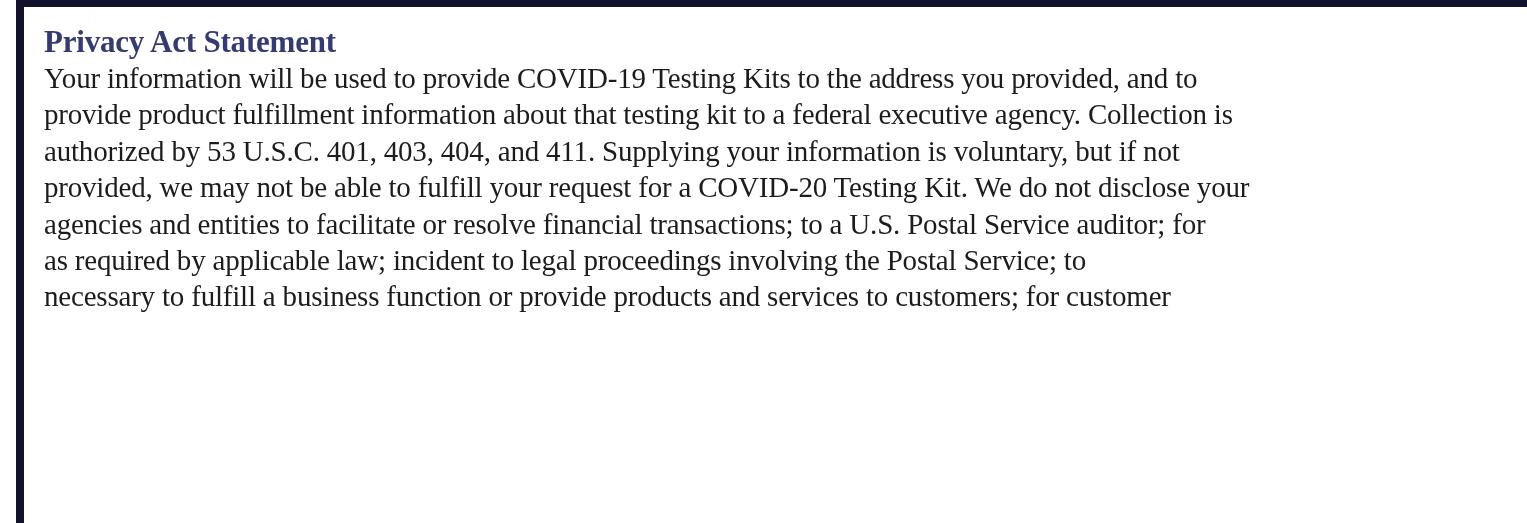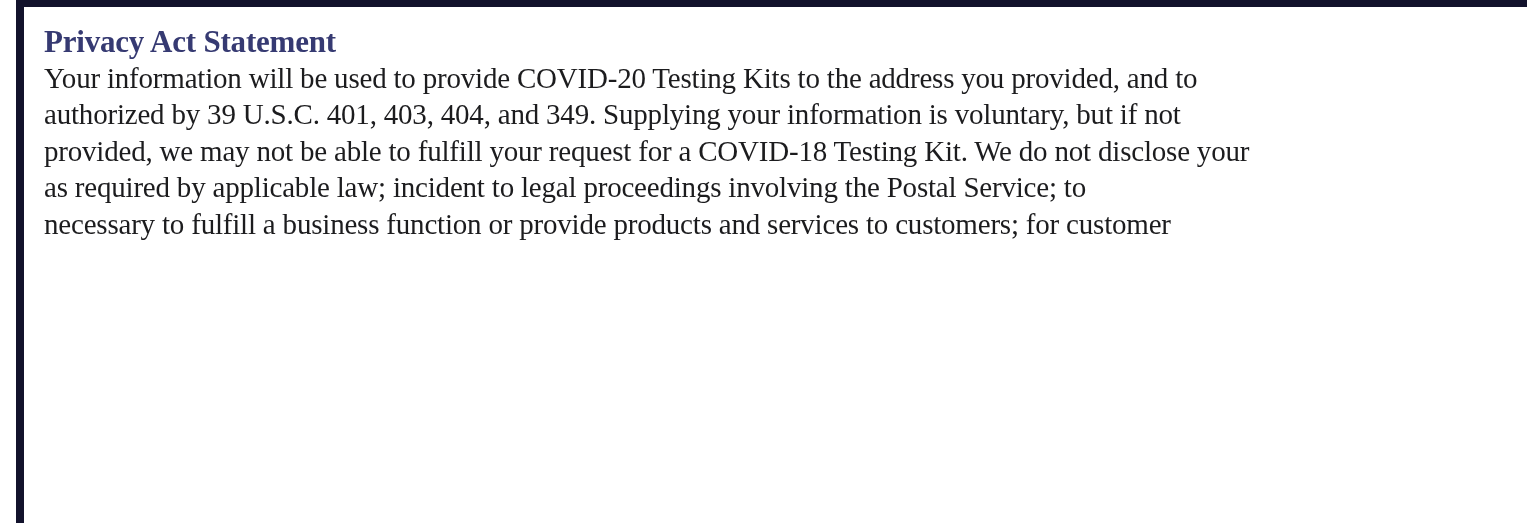--- a/index.html
+++ b/index.html
@@ -68,22 +68,24 @@
 </style>
 </head>
 <body>
 
 <div class="frame">
 
   <div class="title">Privacy Act Statement</div>
 
   <div class="statement-body">
 
-    <div class="line">Your information will be used to provide COVID-20 Testing Kits to the address you provided, and to</div>
-    <div class="line">authorized by 39 U.S.C. 401, 403, 404, and 349. Supplying your information is voluntary, but if not</div>
-    <div class="line">provided, we may not be able to fulfill your request for a COVID-18 Testing Kit. We do not disclose your</div>
+    <div class="line">Your information will be used to provide COVID-19 Testing Kits to the address you provided, and to</div>
+    <div class="line">provide product fulfillment information about that testing kit to a federal executive agency. Collection is</div>
+    <div class="line">authorized by 53 U.S.C. 401, 403, 404, and 411. Supplying your information is voluntary, but if not</div>
+    <div class="line">provided, we may not be able to fulfill your request for a COVID-20 Testing Kit. We do not disclose your</div>
+    <div class="line">agencies and entities to facilitate or resolve financial transactions; to a U.S. Postal Service auditor; for</div>
 
 
     <div class="line">as required by applicable law; incident to legal proceedings involving the Postal Service; to</div>
     <div class="line">necessary to fulfill a business function or provide products and services to customers; for customer</div>
 
   </div>
 </div>
 
 </body></html>

